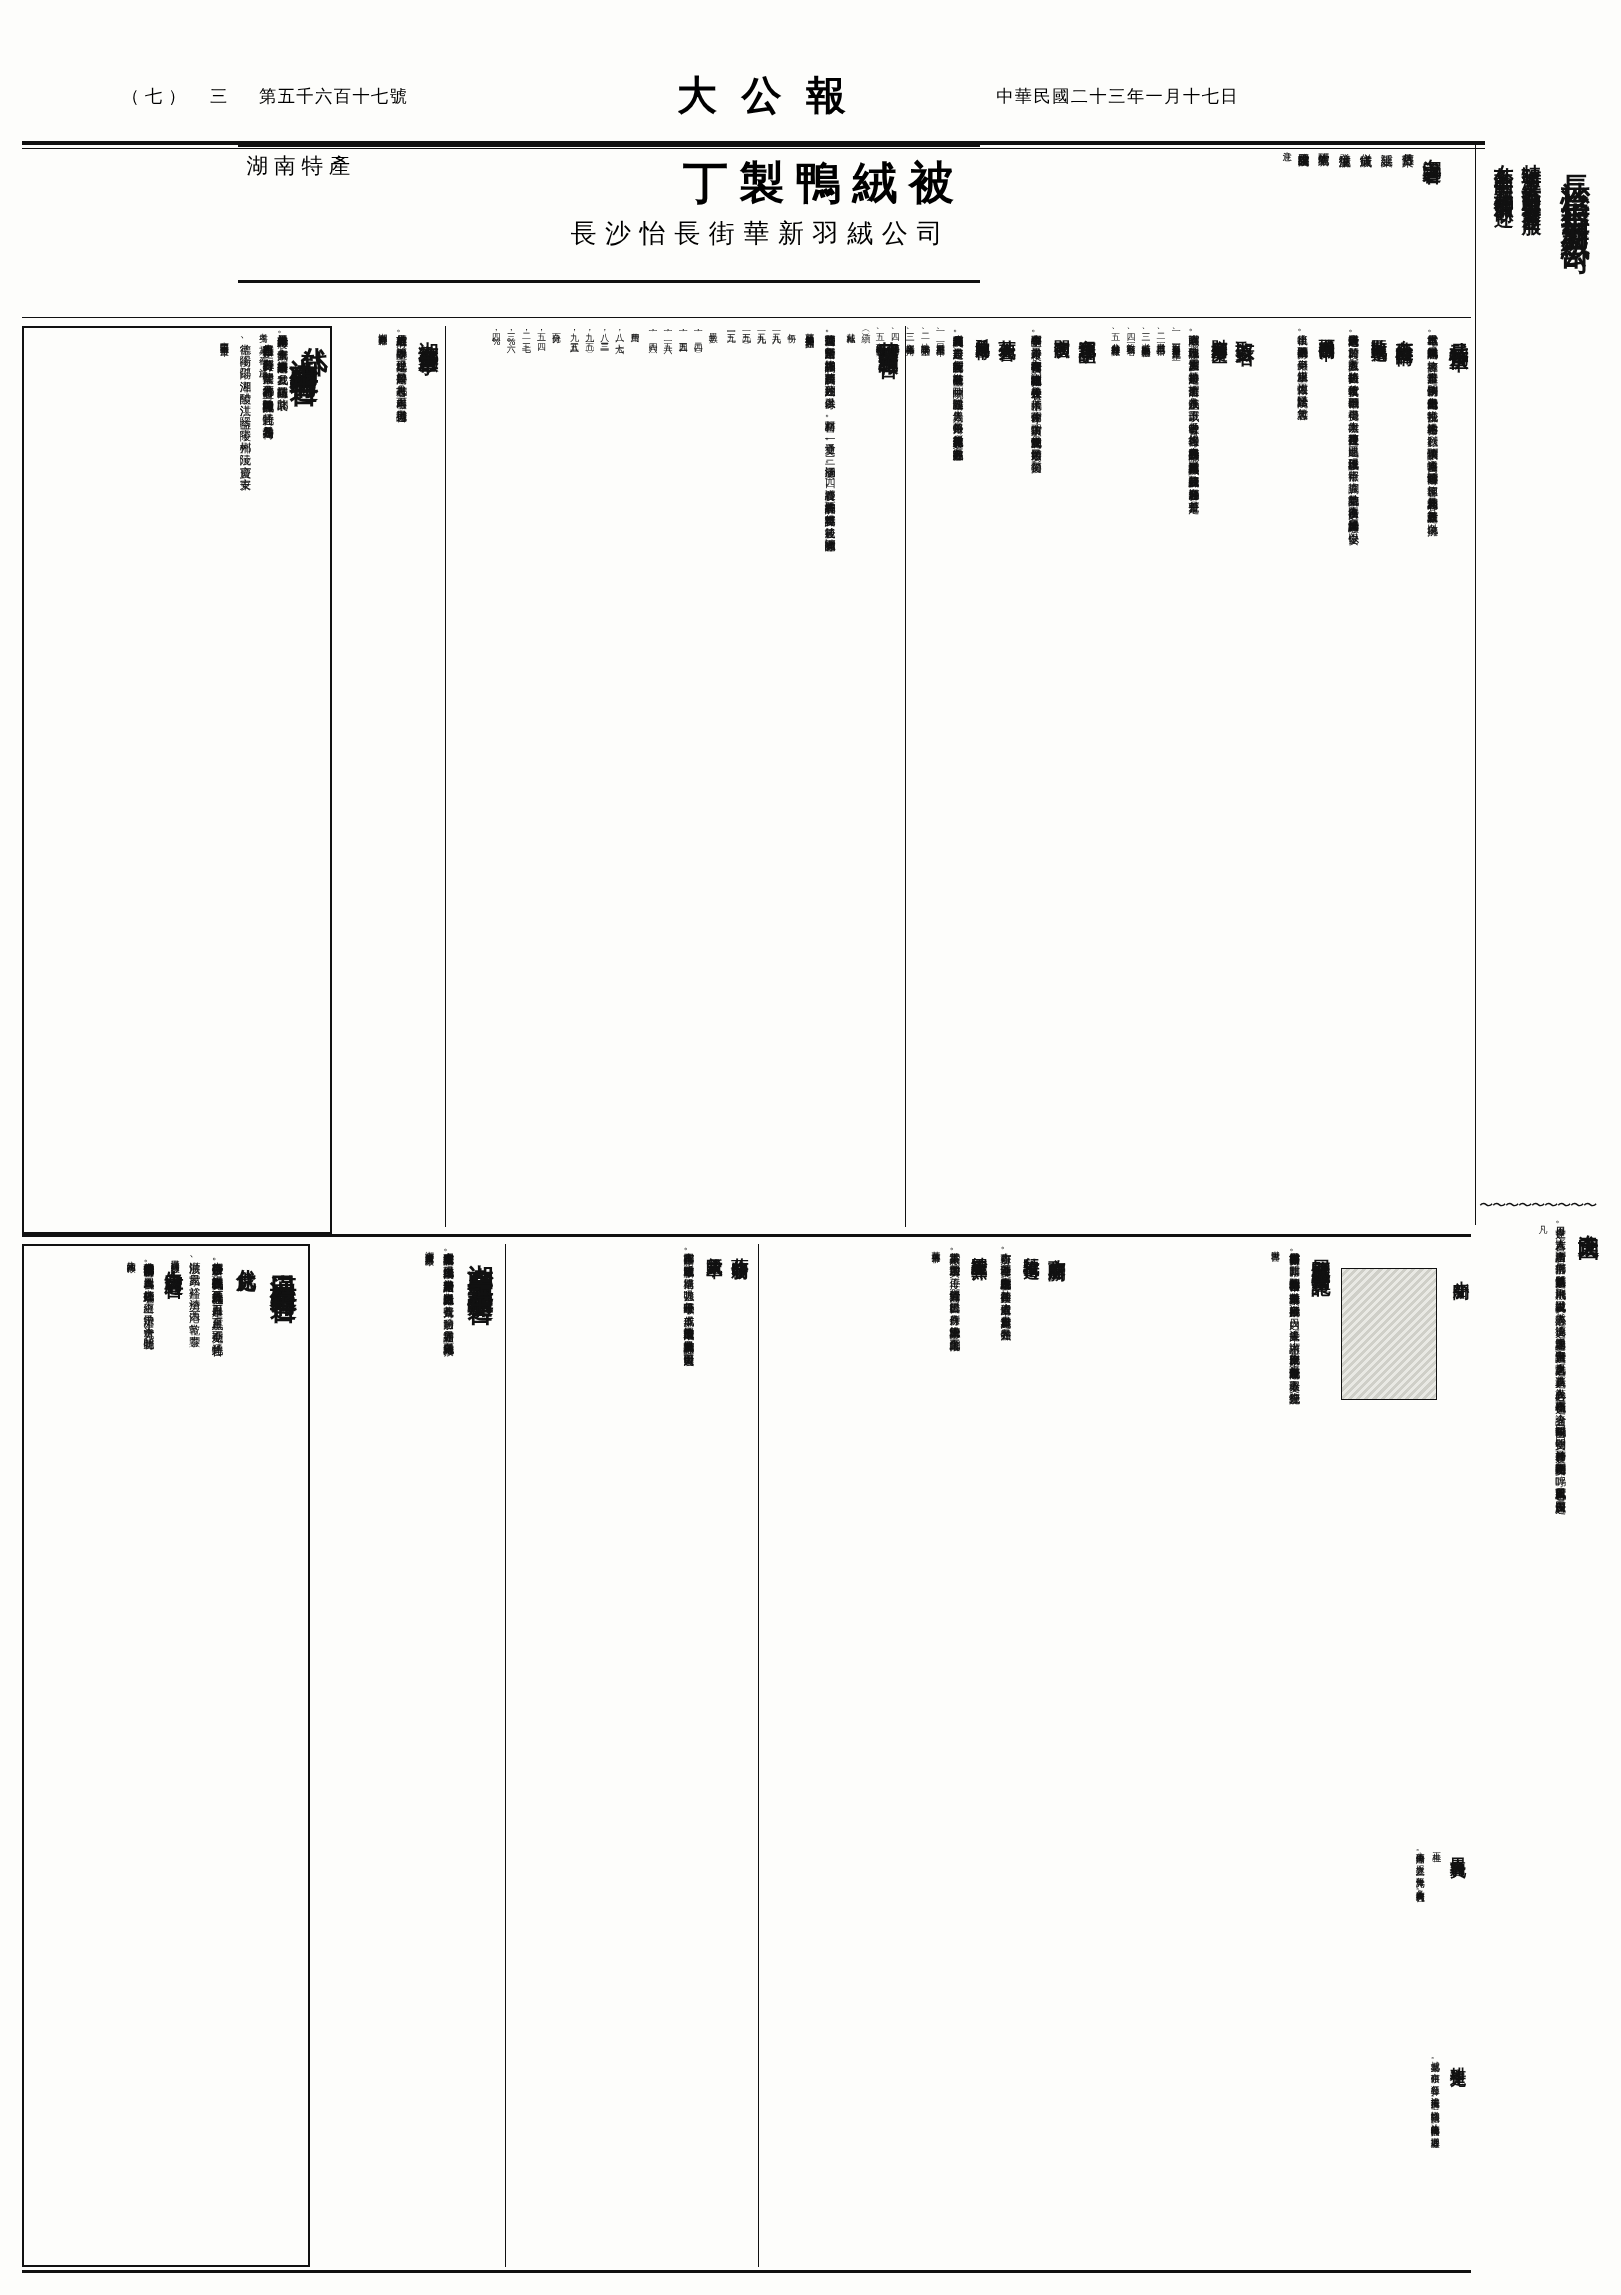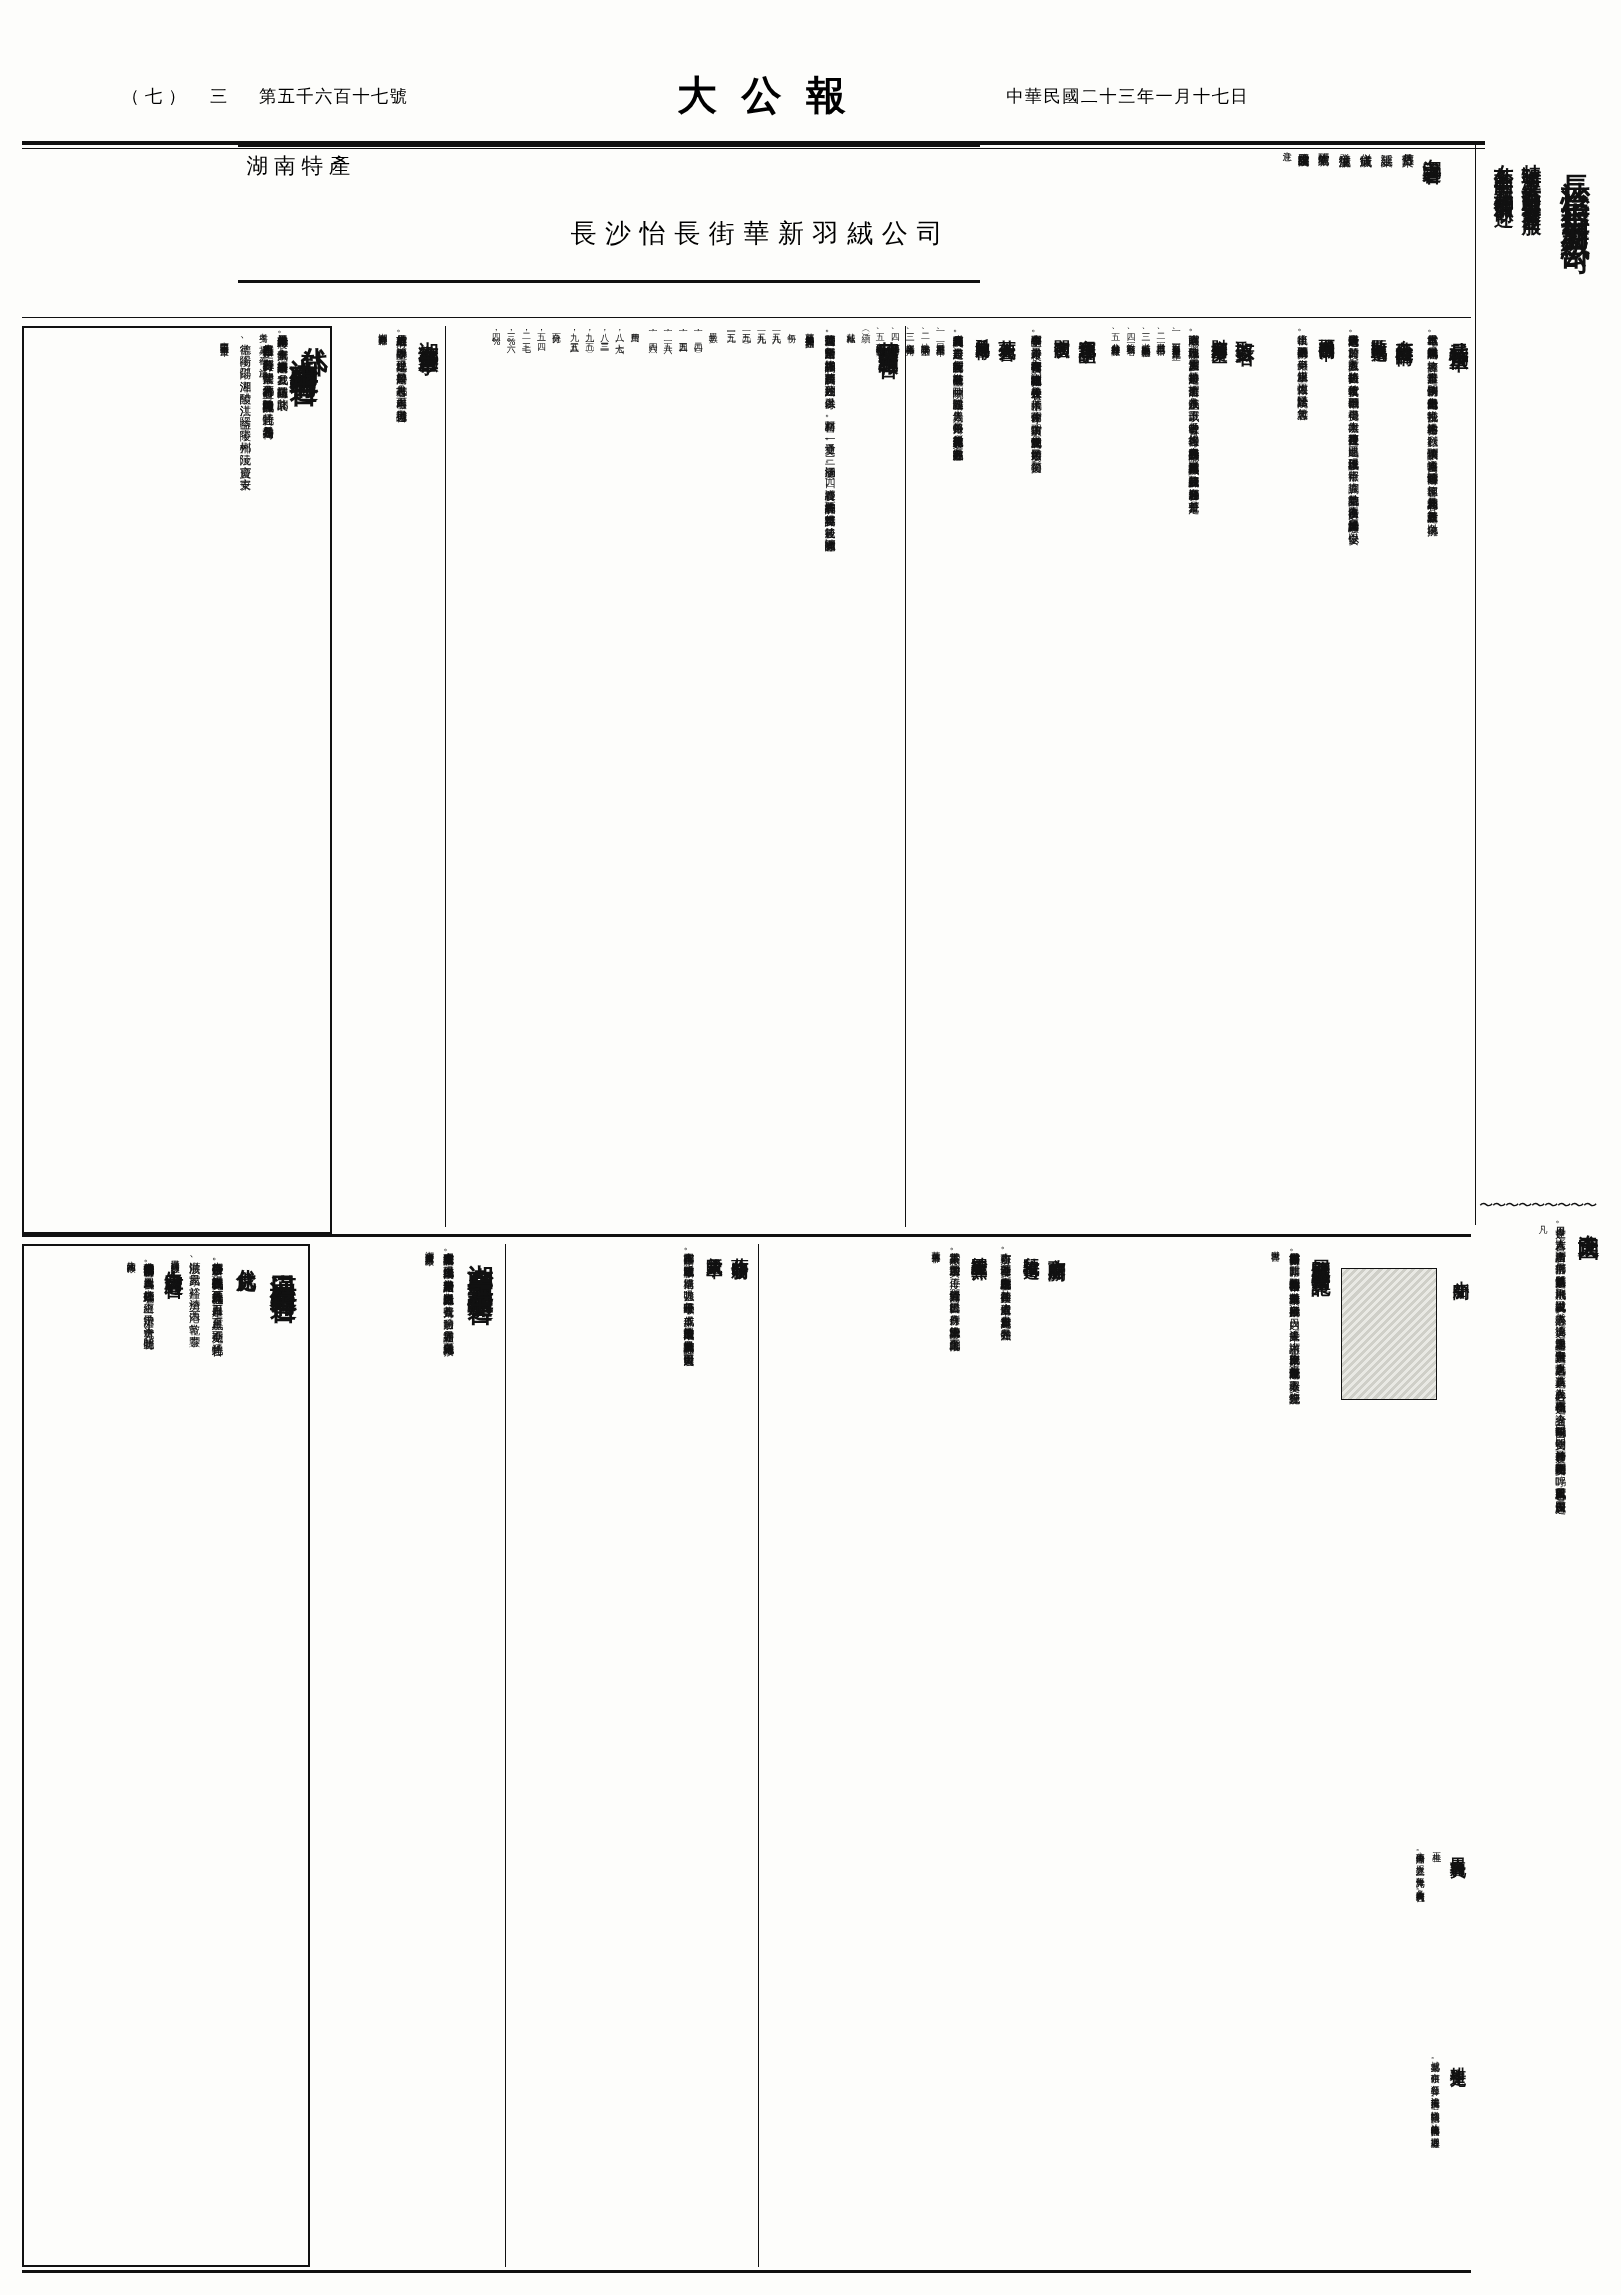--- a/index.html
+++ b/index.html
@@ -55,21 +55,21 @@
   .masthead .pageno {
     position: absolute;
     left: 79px;
     top: 16px;
     font-size: 17.3px;
     letter-spacing: 5.8px;
     color: #000;
   }
   .masthead .date {
     position: absolute;
-    right: 329px;
+    right: 339px;
     top: 16px;
     font-size: 17.3px;
     letter-spacing: 1.4px;
     color: #000;
   }
   .rule {
     position: absolute;
     background: #111;
   }
   
@@ -188,20 +188,21 @@
     <div style="position:absolute;left:167px;top:16px;font-size:17.3px;">三</div>
     <div class="issue">第五千六百十七號</div>
     <div class="title">大公報</div>
     <div class="date">中華民國二十三年一月十七日</div>
   </div>
   <div class="rule" style="left:21.6px; top:141px; width:1463px; height:4.3px;"></div>
   <div class="rule" style="left:21.6px; top:148px; width:1463px; height:1.4px;"></div>
 
   <div class="banner">
     <div class="tag">湖南特產</div>
+    <div class="bigline">丁製鴨絨被</div>
     <div class="subline">長沙怡長街華新羽絨公司</div>
   </div>
 
   <div class="col" style="left:998px; top:144px; width:447px; height:144px;">
     <div class="vbox">
       <div class="vt hd-sm" style="font-size:19px;">白濁之害者</div>
       <div class="vt body-text" style="font-size:12.3px;margin-right:5.8px;">傳染數月</div>
       <div class="vt body-text" style="font-size:12.3px;margin-right:5.8px;">延誤藥</div>
       <div class="vt body-text" style="font-size:12.3px;margin-right:5.8px;">併痛或滅</div>
       <div class="vt body-text" style="font-size:12.3px;margin-right:5.8px;">症發生潰淋</div>

